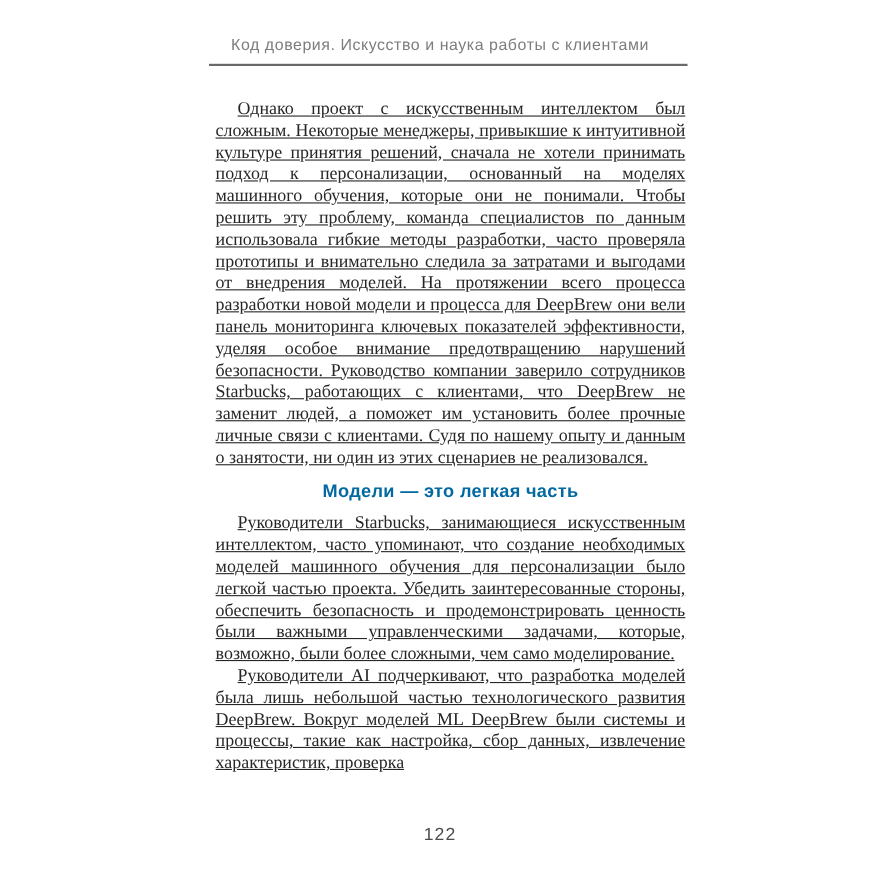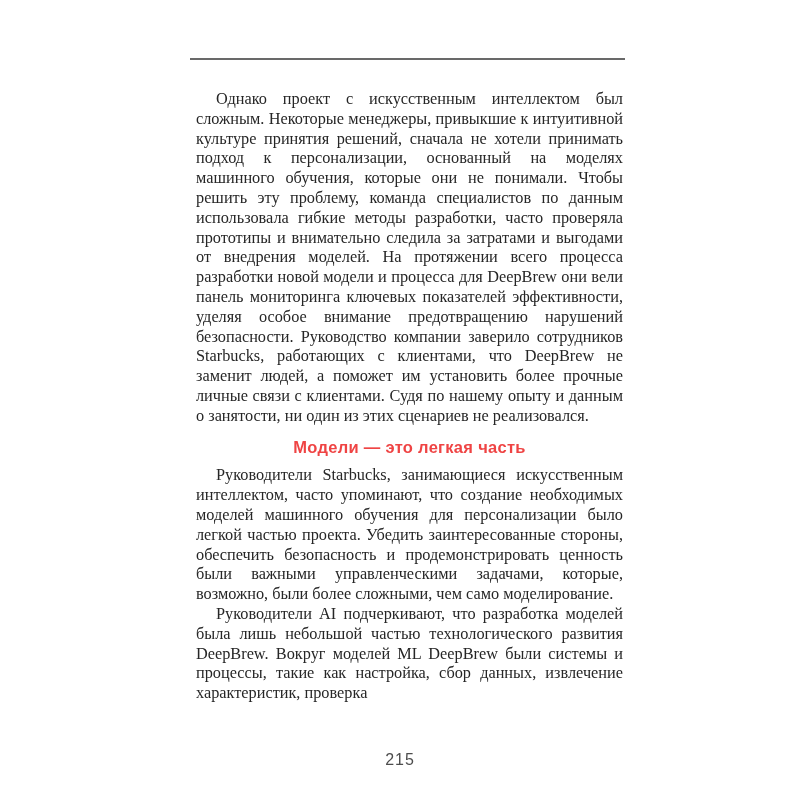--- a/index.html
+++ b/index.html
@@ -45,27 +45,28 @@
     text-align: justify;
     hyphens: manual;
     -webkit-hyphens: manual;
   }
   .text-col p {
     margin: 0;
     padding: 0;
   }
   .text-col p.indent {
     text-indent: 20px;
+    text-decoration: underline;
   }
   .section-heading {
     font-family: "Liberation Sans", sans-serif;
     font-weight: bold;
     font-size: 16.5px;
     letter-spacing: 0.3px;
-    color: #ef4444;
+    color: #0369a1;
     text-align: center;
     text-indent: 0;
     margin: 12px 0 8px 0;
   }
   .folio {
     position: absolute;
     top: 751px;
     left: 0;
     width: 100%;
     text-align: center;
@@ -73,27 +74,28 @@
     font-size: 16px;
     color: #4d4d4d;
     letter-spacing: 1px;
   }
 </style>
 </head>
 <body>
 
 <div class="page">
 
+  <div class="running-head">Код доверия. Искусство и наука работы с клиентами</div>
 
   <div class="head-rule"></div>
 
   <div class="text-col">
     <p class="para indent">Однако проект с искусственным интеллектом был сложным. Некоторые менеджеры, привыкшие к интуитивной культуре при­нятия решений, сначала не хотели принимать подход к персонали­зации, основанный на моделях машинного обучения, которые они не понимали. Чтобы решить эту проблему, команда специалистов по данным использовала гибкие методы разработки, часто прове­ряла прототипы и внимательно следила за затратами и выгодами от внедрения моделей. На протяжении всего процесса разработки новой модели и процесса для DeepBrew они вели панель монито­ринга ключевых показателей эффективности, уделяя особое вни­мание предотвращению нарушений безопасности. Руководство компании заверило сотрудников Starbucks, работающих с клиен­тами, что DeepBrew не заменит людей, а поможет им установить более прочные личные связи с клиентами. Судя по нашему опыту и данным о занятости, ни один из этих сценариев не реализовался.</p>
 
     <h2 class="section-heading">Модели — это легкая часть</h2>
 
     <p class="para indent">Руководители Starbucks, занимающиеся искусственным ин­теллектом, часто упоминают, что создание необходимых моделей машинного обучения для персонализации было легкой частью проекта. Убедить заинтересованные стороны, обеспечить безо­пасность и продемонстрировать ценность были важными управ­ленческими задачами, которые, возможно, были более сложными, чем само моделирование.</p>
     <p class="para indent">Руководители AI подчеркивают, что разработка моделей была лишь небольшой частью технологического развития DeepBrew. Вокруг моделей ML DeepBrew были системы и процессы, такие как настройка, сбор данных, извлечение характеристик, проверка</p>
   </div>
 
-  <div class="folio">215</div>
+  <div class="folio">122</div>
 
 </div>
 
 </body></html>

